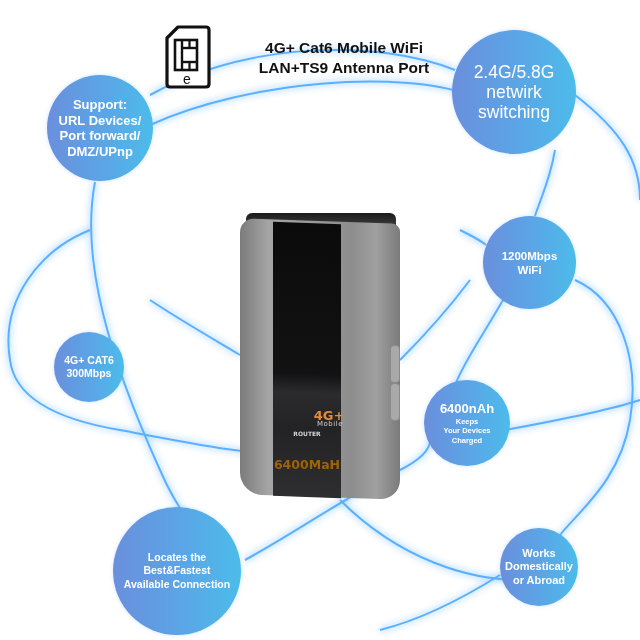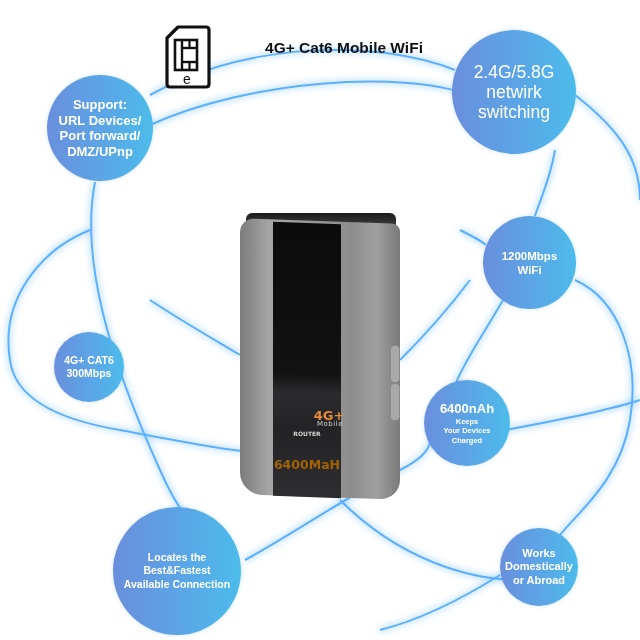--- a/index.html
+++ b/index.html
@@ -87,20 +87,21 @@
       <rect x="11" y="16" width="22" height="30" fill="none" stroke="#111" stroke-width="2.6"></rect>
       <line x1="18" y1="16" x2="18" y2="46" stroke="#111" stroke-width="2.4"></line>
       <line x1="18" y1="24" x2="33" y2="24" stroke="#111" stroke-width="2.4"></line>
       <line x1="18" y1="38" x2="33" y2="38" stroke="#111" stroke-width="2.4"></line>
       <line x1="25.5" y1="16" x2="25.5" y2="24" stroke="#111" stroke-width="2.2"></line>
       <line x1="25.5" y1="38" x2="25.5" y2="46" stroke="#111" stroke-width="2.2"></line>
       <text x="23" y="60" text-anchor="middle" font-family="Liberation Sans, sans-serif" font-size="14" fill="#111">e</text>
     </svg>
     <div class="header-text">
       <span style="display:block">4G+ Cat6 Mobile WiFi</span>
+      <span style="display:block">LAN+TS9 Antenna Port</span>
     </div>
   </div>
 
   <div class="bubble b-support">
     <span>Support:</span>
     <span>URL Devices/</span>
     <span>Port forward/</span>
     <span>DMZ/UPnp</span>
   </div>
 

